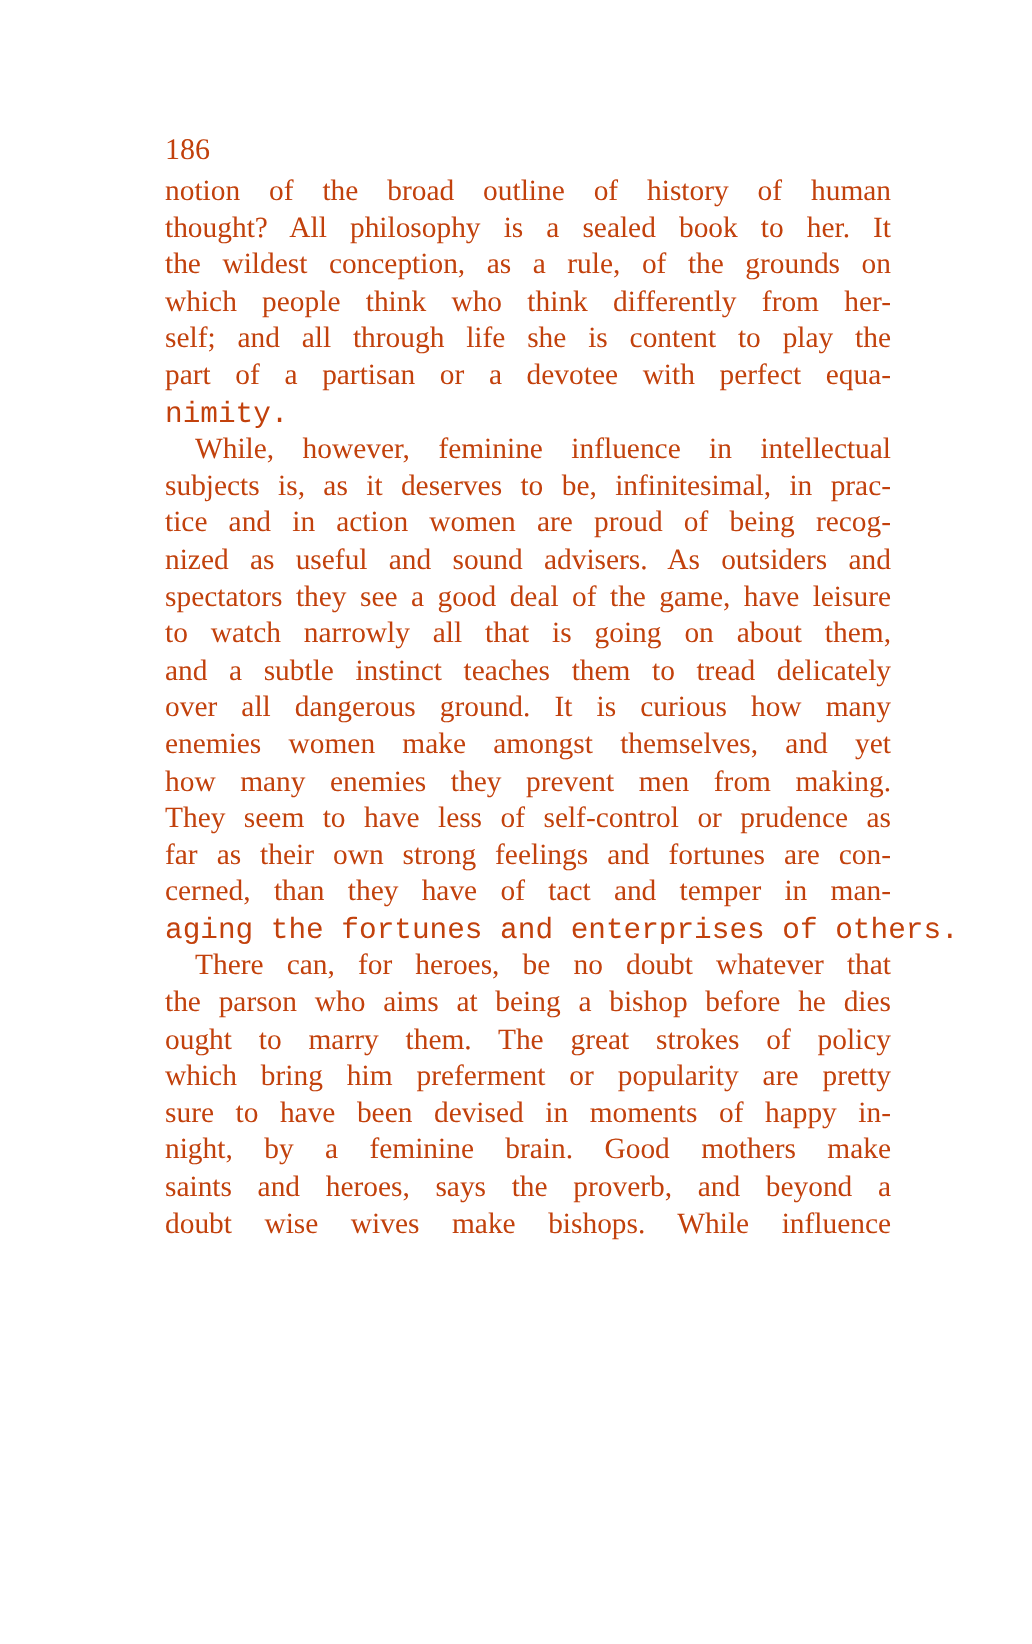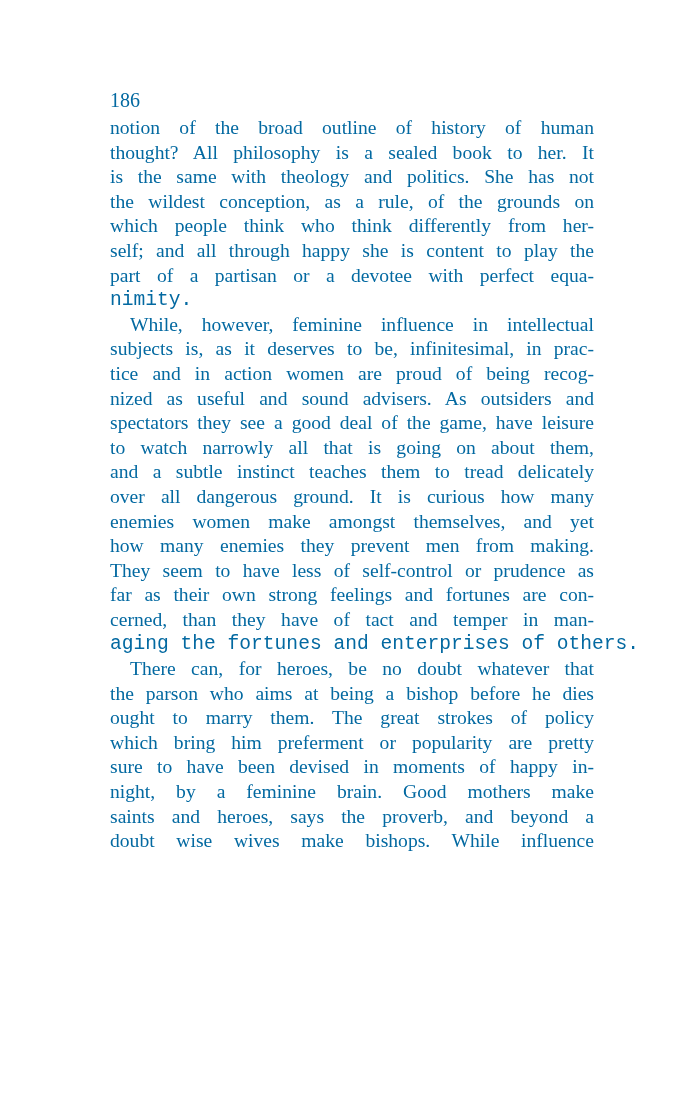--- a/index.html
+++ b/index.html
@@ -1,20 +1,20 @@
 <!DOCTYPE html>
 <html><head>
 <meta charset="utf-8">
 <style>
   html, body { margin: 0; padding: 0; background: #ffffff; }
   body { width: 688px; height: 1096px; position: relative; overflow: hidden; }
   .page {
     position: absolute; left: 110px; top: 84px; width: 484px;
     font-family: "Liberation Serif", "DejaVu Serif", serif;
-    color: #0369a1;
+    color: #c2410c;
   }
   .running-head {
     position: relative; height: 32px; font-size: 20px; line-height: 32px;
   }
   .page-number { position: absolute; left: 0; top: 0; }
   .running-title {
     position: absolute; left: 103px; top: 0; font-style: italic;
     letter-spacing: 1px; font-size: 17px;
   }
   .body-text { font-size: 19.6px; line-height: 24.6px; }
@@ -29,24 +29,23 @@
 <body>
 
 <div class="page">
   <div class="running-head">
     <span class="page-number">186</span>
   </div>
   <div class="body-text" id="body-text">
       <div>
         <span class="line">notion of the broad outline of history of human</span>
         <span class="line">thought? All philosophy is a sealed book to her. It</span>
-        <span class="line">is the same with theology and politics. She has not</span>
         <span class="line">the wildest conception, as a rule, of the grounds on</span>
         <span class="line">which people think who think differently from her-</span>
-        <span class="line">self; and all through happy she is content to play the</span>
+        <span class="line">self; and all through life she is content to play the</span>
         <span class="line">part of a partisan or a devotee with perfect equa-</span>
         <span class="line last">nimity.</span>
       </div>
       <div>
         <span class="line indent">While, however, feminine influence in intellectual</span>
         <span class="line">subjects is, as it deserves to be, infinitesimal, in prac-</span>
         <span class="line">tice and in action women are proud of being recog-</span>
         <span class="line">nized as useful and sound advisers. As outsiders and</span>
         <span class="line">spectators they see a good deal of the game, have leisure</span>
         <span class="line">to watch narrowly all that is going on about them,</span>

